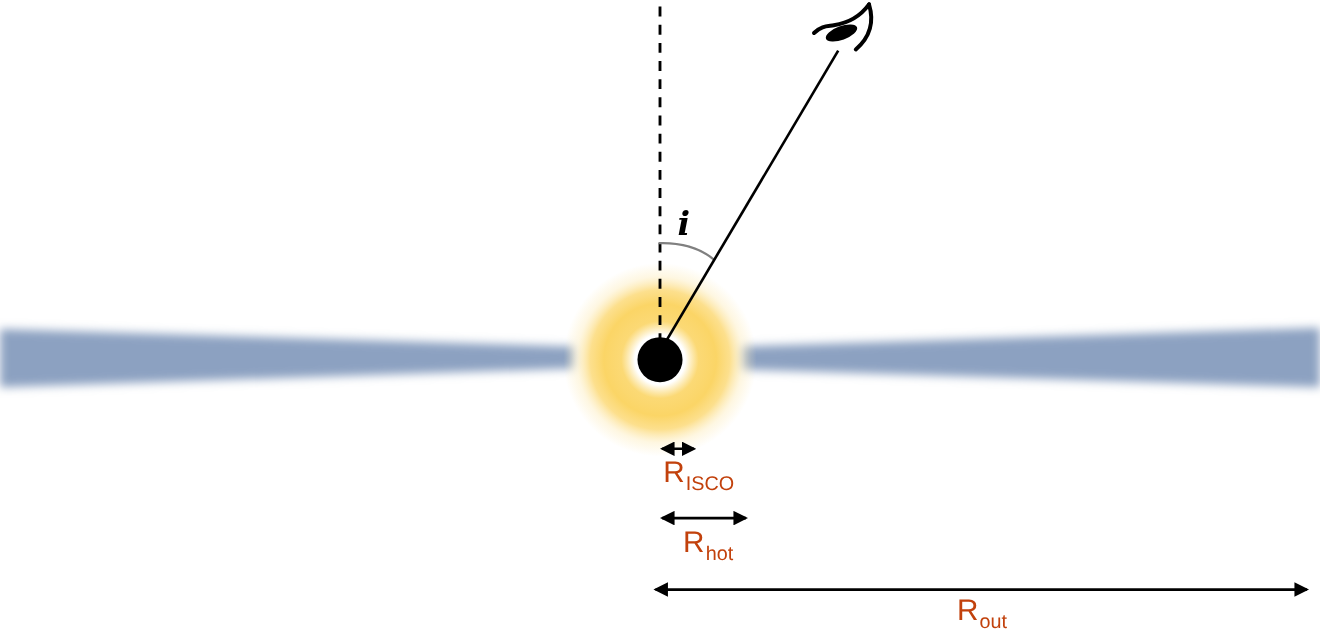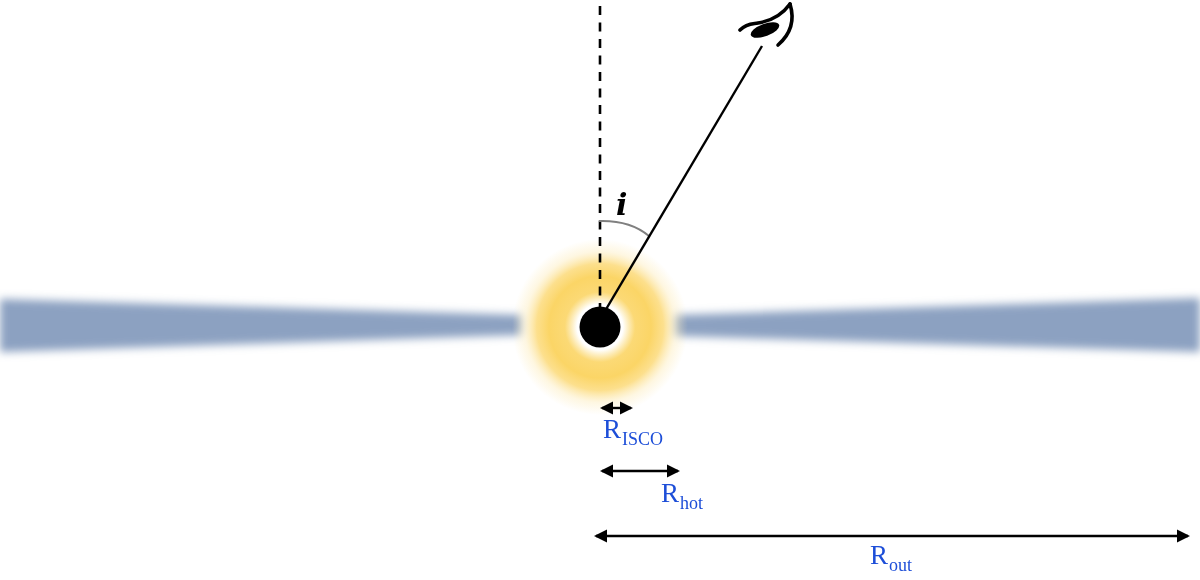--- a/index.html
+++ b/index.html
@@ -7,22 +7,22 @@
     position: relative;
     width: 1200px;
     height: 580px;
     background: #ffffff;
     overflow: hidden;
     font-family: "Liberation Sans", sans-serif;
   }
   .stage svg { position: absolute; left: 0; top: 0; }
   .label {
     position: absolute;
-    color: #1d4ed8;
-    font-family: Liberation Serif, serif;
+    color: #c2410c;
+    font-family: Liberation Sans, sans-serif;
     font-size: 27px;
     line-height: 1;
     white-space: nowrap;
   }
   .label .sub {
     display: inline-block;
     font-size: 18px;
     transform: translateY(7px);
     margin-left: 1px;
   }
@@ -31,21 +31,21 @@
     left: 616px;
     top: 190px;
     font-family: "DejaVu Serif", "Liberation Serif", serif;
     font-style: italic;
     font-weight: 600;
     font-size: 30px;
     color: #000000;
     line-height: 1;
   }
   .r-isco { left: 603px; top: 416px; }
-  .r-hot  { left: 621px; top: 480px; margin-left: 40px; }
+  .r-hot  { left: 621px; top: 480px; }
   .r-out  { left: 870px; top: 542px; text-align: right; }
 </style>
 </head>
 <body>
 
 <div class="stage">
 
   <svg width="1200" height="580" viewBox="0 0 1200 580">
     <defs>
       <filter id="diskblur" x="-10%" y="-60%" width="120%" height="220%">

